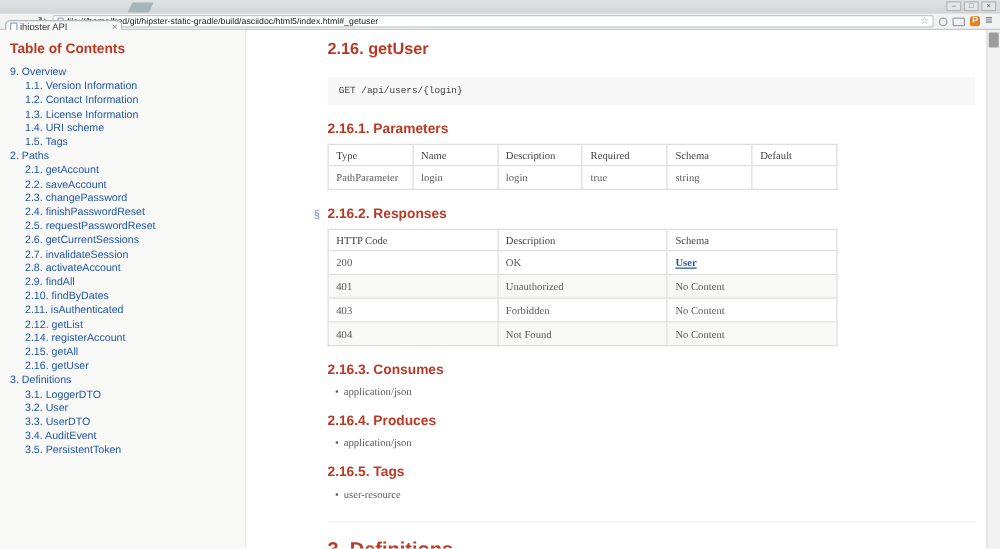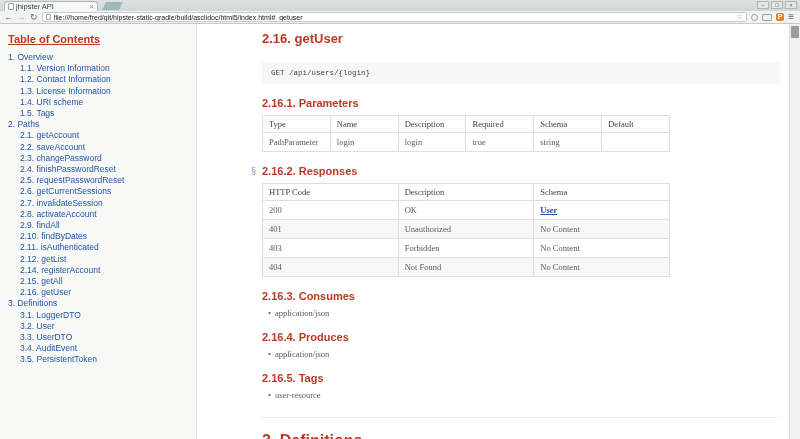--- a/index.html
+++ b/index.html
@@ -3,21 +3,21 @@
 <meta charset="utf-8">
 <style>
   * { margin:0; padding:0; box-sizing:border-box; }
   html,body { width:800px; height:439px; overflow:hidden; background:#fff;
               font-family:"Liberation Sans", sans-serif; }
 
   
   .chrome { width:800px; }
   .tabstrip { height:11px; background:linear-gradient(#dfe2e2,#d3d6d6);
               position:relative; }
-  .tab { position:absolute; left:4px; top:1px; width:94px; height:10px;
+  .tab { position:absolute; left:4px; top:16px; width:94px; height:10px;
          background:#f5f6f6; border:1px solid #b4b8b8; border-bottom:none;
          border-radius:4px 4px 0 0; display:flex; align-items:center;
          padding:0 3px; gap:2px; }
   .favicon { width:6px; height:7px; background:#fff; border:1px solid #8fa6bd;
              border-radius:1px; flex:none; }
   .tab-title { font-size:7.5px; color:#3c4043; white-space:nowrap; overflow:hidden; }
   .tab-close { margin-left:auto; font-size:8px; color:#868b8b; line-height:1; }
   .newtab { position:absolute; left:104px; top:2px; width:17px; height:8px;
             background:#a3b6ba; transform:skewX(-25deg); border-radius:1px; }
   .winctl { position:absolute; right:3px; top:1px; display:flex; gap:2px; }
@@ -39,21 +39,21 @@
   .ext-rect { width:10px; height:7px; border:1px solid #9aa0a6; border-radius:1px; }
   .ext-p { width:8px; height:8px; background:#ef7d1a; border-radius:2px; color:#fff;
            font-size:7px; font-weight:bold; line-height:8px; text-align:center; }
   .menu { font-size:10px; color:#5f6368; line-height:1; margin-right:2px; }
 
   
   .page { display:flex; height:415px; position:relative; background:#fff; }
 
   .toc { width:197px; flex:none; background:#f8f8f7; border-right:1px solid #e3e3e0;
          padding:9px 0 0 8px; overflow:hidden; }
-  .toc-title { color:#ba3925; font-weight:bold; font-size:11px; margin-bottom:7px;text-decoration:underline; }
+  .toc-title { color:#ba3925; font-weight:bold; font-size:11px; margin-bottom:7px; }
   .toc-item { font-size:8.5px; color:#2156a5; line-height:11.2px; white-space:nowrap;
               cursor:pointer; }
   .toc-item.l2 { padding-left:12px; }
 
   .main { flex:1; padding:5px 20px 0 65px; overflow:hidden;
           font-family:"Liberation Serif", serif; color:#595959; }
   .h2a { font-family:"Liberation Sans",sans-serif; color:#ba3925; font-weight:bold;
          font-size:16px; margin:14px 0 0; }
   .h3a { font-family:"Liberation Sans",sans-serif; color:#ba3925; font-weight:bold;
          font-size:13px; margin:2px 0 10px; }
@@ -109,21 +109,21 @@
     <span class="ext-rect"></span>
     <span class="ext-p">P</span>
     <span class="menu">≡</span>
   </div>
 </div>
 
 <div class="page">
   <div class="toc">
     <div class="toc-title">Table of Contents</div>
     <div>
-        <div class="toc-item l1">1. Overview</div>
+        <div class="toc-item l1">9. Overview</div>
         <div class="toc-item l2">1.1. Version Information</div>
         <div class="toc-item l2">1.2. Contact Information</div>
         <div class="toc-item l2">1.3. License Information</div>
         <div class="toc-item l2">1.4. URI scheme</div>
         <div class="toc-item l2">1.5. Tags</div>
         <div class="toc-item l1">2. Paths</div>
         <div class="toc-item l2">2.1. getAccount</div>
         <div class="toc-item l2">2.2. saveAccount</div>
         <div class="toc-item l2">2.3. changePassword</div>
         <div class="toc-item l2">2.4. finishPasswordReset</div>

